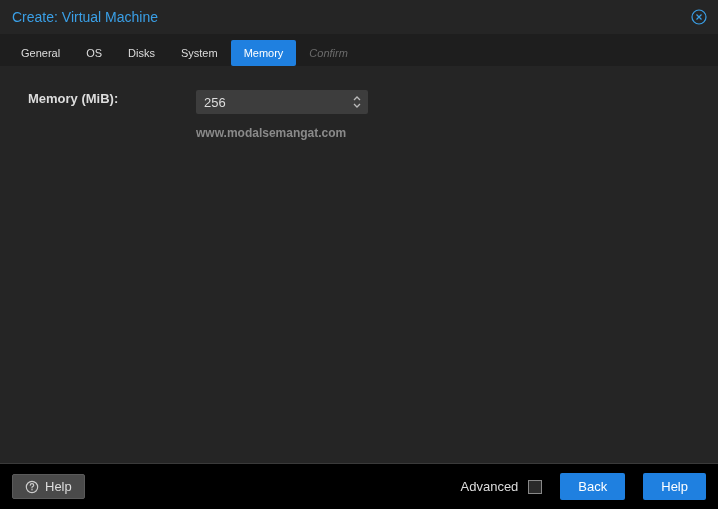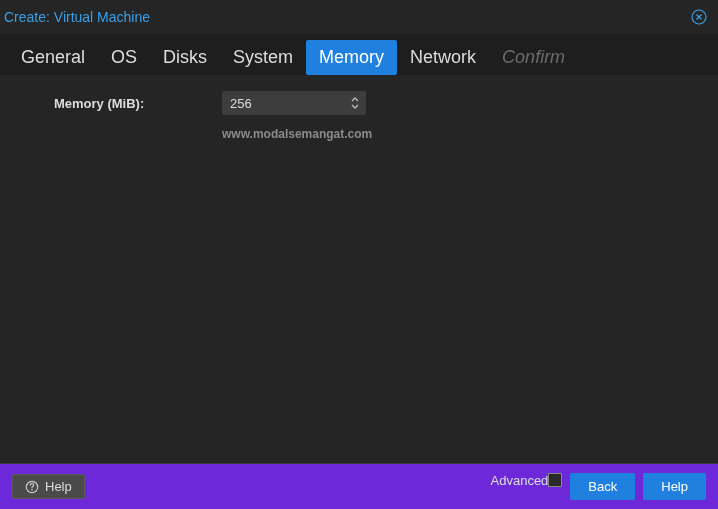--- a/index.html
+++ b/index.html
@@ -17,21 +17,21 @@
   width: 100%;
   height: 100%;
   display: flex;
   flex-direction: column;
   border-radius: 4px;
 }
 .titlebar {
   height: 34px;
   display: flex;
   align-items: center;
-  padding: 0 4px;
+  padding: 0 12px;
   position: relative;
 }
 .title {
   color: #3a9fe6;
   font-size: 14px;
 }
 .close-btn {
   position: absolute;
   right: 10px;
   top: 8px;
@@ -46,55 +46,56 @@
 .tabs {
   display: flex;
   gap: 0;
   padding: 6px 8px 0 8px;
   background: #1e1e1e;
 }
 .tab {
   padding: 7px 13px;
   color: #ddd;
   cursor: pointer;
-  font-size: 18px;
+  font-size: 11px;
   border-radius: 2px;
 }
 .tab.active {
   background: #1f80e0;
   color: #fff;
 }
 .tab.disabled {
   color: #6b6b6b;
   cursor: default;
   font-style: italic;
 }
 .content {
   flex: 1;
   background: #252525;
-  padding: 16px 54px;
+  padding: 16px 28px;
 }
 .form-row {
   display: flex;
   align-items: center;
   margin-bottom: 8px;
 }
 .form-label {
   width: 168px;
   font-weight: bold;
   color: #ddd;
 }
 .spinner {
   position: relative;
-  width: 144px;
+  width: 172px;
   height: 24px;
   background: #3d3d3d;
   border-radius: 2px;
   display: flex;
   align-items: center;
+  margin-top: 8px;
 }
 .spinner input {
   background: transparent;
   border: none;
   color: #ddd;
   font-size: 13px;
   padding: 0 8px;
   width: 100%;
   outline: none;
 }
@@ -112,21 +113,21 @@
 .spinner-btns svg { display: block; }
 .subtext {
   margin-left: 168px;
   color: #8a8a8a;
   font-size: 12px;
   padding-top: 4px;
   font-weight: bold;
 }
 .footer {
   height: 46px;
-  background: #6d28d9;
+  background: #000000;
   border-top: 1px solid #3a3a3a;
   display: flex;
   align-items: center;
   padding: 0 12px;
 }
 .help-btn {
   background: #4a4a4a;
   border: 1px solid #5a5a5a;
   color: #ddd;
   padding: 4px 12px;
@@ -134,20 +135,22 @@
   cursor: pointer;
   display: flex;
   align-items: center;
   gap: 6px;
   font-size: 13px;
 }
 .help-btn svg { width: 14px; height: 14px; }
 .footer-right {
   margin-left: auto;
   display: flex;
+  align-items: center;
+  gap: 10px;
 }
 .adv-label {
   color: #ddd;
   font-size: 13px;
 }
 .checkbox {
   width: 14px;
   height: 14px;
   border: 1px solid #888;
   background: #2a2a2a;
@@ -178,21 +181,20 @@
       </svg>
     </div>
   </div>
 
   <div class="tabs">
     <div class="tab">General</div>
     <div class="tab">OS</div>
     <div class="tab">Disks</div>
     <div class="tab">System</div>
     <div class="tab active">Memory</div>
-    <div class="tab">Network</div>
     <div class="tab disabled">Confirm</div>
   </div>
 
   <div class="content">
     <div class="form-row">
       <div class="form-label">Memory (MiB):</div>
       <div class="spinner">
         <input type="text" value="256" style="">
         <div class="spinner-btns">
           <svg width="10" height="8" viewBox="0 0 10 8">

